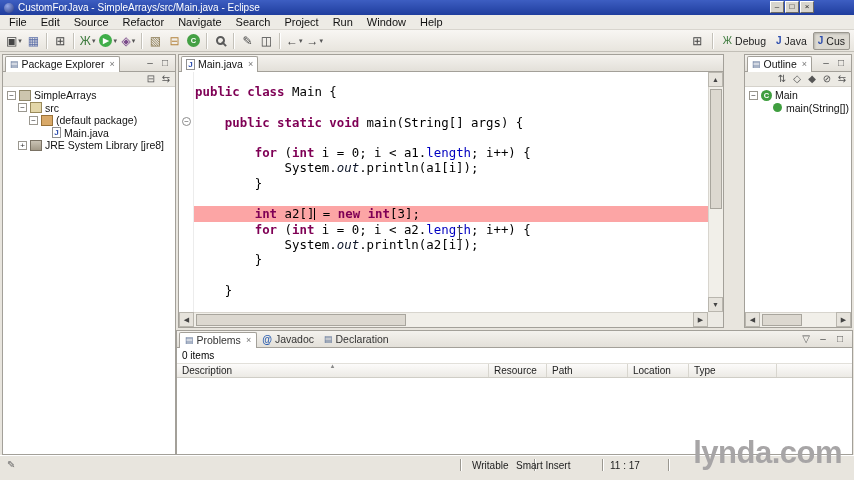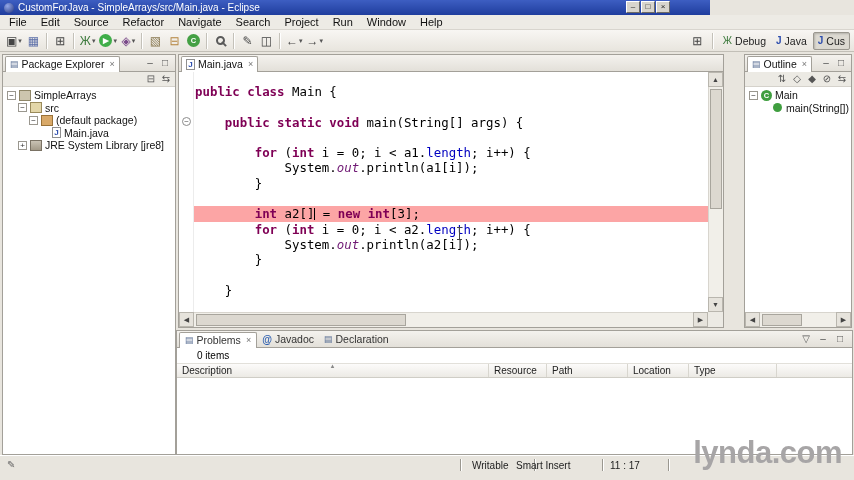--- a/index.html
+++ b/index.html
@@ -1,20 +1,20 @@
 <!DOCTYPE html>
 <html><head>
 <meta charset="utf-8">
 <style>
   *{box-sizing:border-box;margin:0;padding:0}
   html,body{width:854px;height:480px;overflow:hidden}
   body{font-family:"Liberation Sans",sans-serif;background:#e8e5de;position:relative;font-size:11px;color:#111}
 
   
-  .titlebar{position:absolute;left:0;top:0;width:710px;height:15px;
+  .titlebar{position:absolute;left:0;top:0;width:854px;height:15px;
     background:linear-gradient(#3d5ec2,#1f3d9d);color:#fff;font-size:10px;
     display:flex;align-items:center;padding:0 4px;gap:4px;white-space:nowrap}
   .app-icon{width:10px;height:10px;border-radius:50%;flex:none;
     background:radial-gradient(circle at 35% 30%,#93a7e8,#24357e)}
   .win-controls{position:absolute;right:40px;top:1px;display:flex;gap:1px}
   .wc{width:14px;height:12px;background:#d8d5cd;border:1px solid;border-color:#fff #6d6a63 #6d6a63 #fff;
     font-size:8px;line-height:10px;text-align:center;color:#222}
 
   .menubar{position:absolute;left:0;top:15px;width:854px;height:15px;background:#edebe5;
     border-bottom:1px solid #d8d5ce;display:flex;align-items:center;padding-left:2px}
@@ -80,21 +80,21 @@
   #editor-content{position:absolute;top:17px;left:0;right:15px;bottom:15px;background:#fff;overflow:hidden}
   #gutter{position:absolute;left:0;top:0;bottom:0;width:15px;background:#fff;border-right:1px solid #ececec}
   #fold-marker{position:absolute;left:3px;width:9px;height:9px;border:1px solid #8c8c8c;border-radius:50%;
     color:#555;font-size:8px;line-height:7px;text-align:center;background:#fff}
   #code{position:absolute;left:15px;top:12px;right:0;font:12.4px/15.3px "DejaVu Sans Mono",monospace}
   .code-line{white-space:pre;padding-left:1px}
   .code-line.hl{background:#fca5a5}
   .tk-k{color:#7f0055;font-weight:bold}
   .tk-p{color:#000}
   .tk-f{color:#0000c0}
-  .tk-fi{color:#701a75;font-style:italic}
+  .tk-fi{color:#0f172a;font-style:italic}
   .caret{display:inline-block;width:0;border-left:1.5px solid #000;height:12px;vertical-align:-2px}
   #mouse-ibeam{position:absolute;left:277px;top:155px;width:7px;height:13px}
   #mouse-ibeam::before{content:"";position:absolute;left:3px;top:0;bottom:0;width:1px;background:#444}
   #mouse-ibeam::after{content:"";position:absolute;left:1px;top:0;width:5px;height:1px;background:#444;
     box-shadow:0 12px 0 #444}
 
   .vscroll{position:absolute;right:0;top:17px;bottom:15px;width:15px;background:#f1efe9;border-left:1px solid #d8d5ce}
   .hscroll{position:absolute;left:0;bottom:0;height:15px;background:#f1efe9;border-top:1px solid #d8d5ce}
   #editor-hscroll{right:15px}
   #outline-hscroll{right:0}
@@ -105,21 +105,21 @@
 
   
   .ptabs{height:17px;display:flex;align-items:flex-end;background:linear-gradient(#f4f2ee,#e3e0d9);
     border-bottom:1px solid #a3a099;padding:0 2px}
   .ptab{display:flex;gap:3px;align-items:center;font-size:10.5px;padding:1px 5px 2px;color:#333;white-space:nowrap}
   .ptab.active{background:#fff;border:1px solid #a3a099;border-bottom:none;border-radius:2px 2px 0 0;position:relative;top:1px}
   .ptab-icon{font-size:9px;color:#5a6f94}
   .ptab-icon.at{color:#2a5db0;font-weight:bold;font-size:10px}
   #problems-corner{margin-left:auto;display:flex;gap:5px;padding:0 4px 3px 0}
   #problems-body{position:absolute;top:17px;left:0;right:0;bottom:0;background:#fff}
-  #problems-summary{font-size:10px;padding:2px 20px;color:#000}
+  #problems-summary{font-size:10px;padding:2px 5px;color:#000}
   #problems-header{display:flex;height:15px;border-top:1px solid #e2e0da;border-bottom:1px solid #cfcdc6;
     background:linear-gradient(#fcfbfa,#eceae5);font-size:10px;color:#222}
   .pcol{border-right:1px solid #d8d6cf;padding:1px 5px;position:relative;white-space:nowrap;overflow:hidden;flex:none}
   .sortmark{position:absolute;top:-2px;left:50%;transform:translateX(-50%);font-size:7px;color:#888}
 
   
   #statusbar{position:absolute;left:0;top:455px;width:854px;height:19px;background:#e8e5de;
     border-top:1px solid #fff;font-size:10px;color:#222}
   #statusbar .sicon{position:absolute;left:7px;top:3px;font-size:10px;color:#666}
   .sb-sep{position:absolute;top:3px;height:12px;width:0;border-left:1px solid #9a978f;border-right:1px solid #fff}

